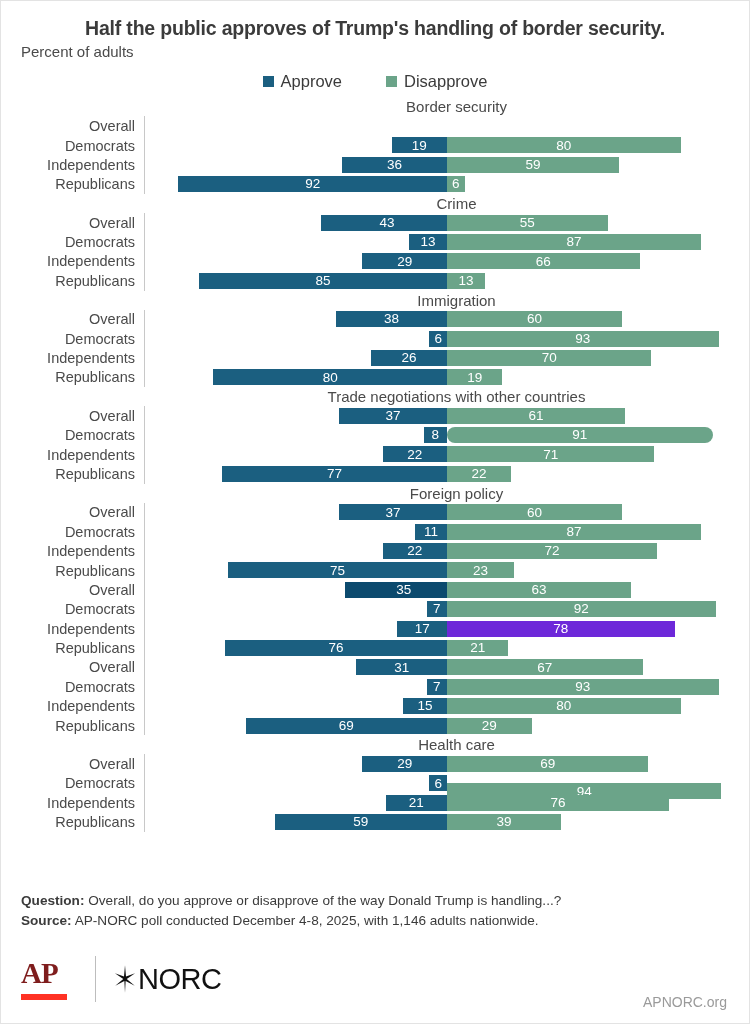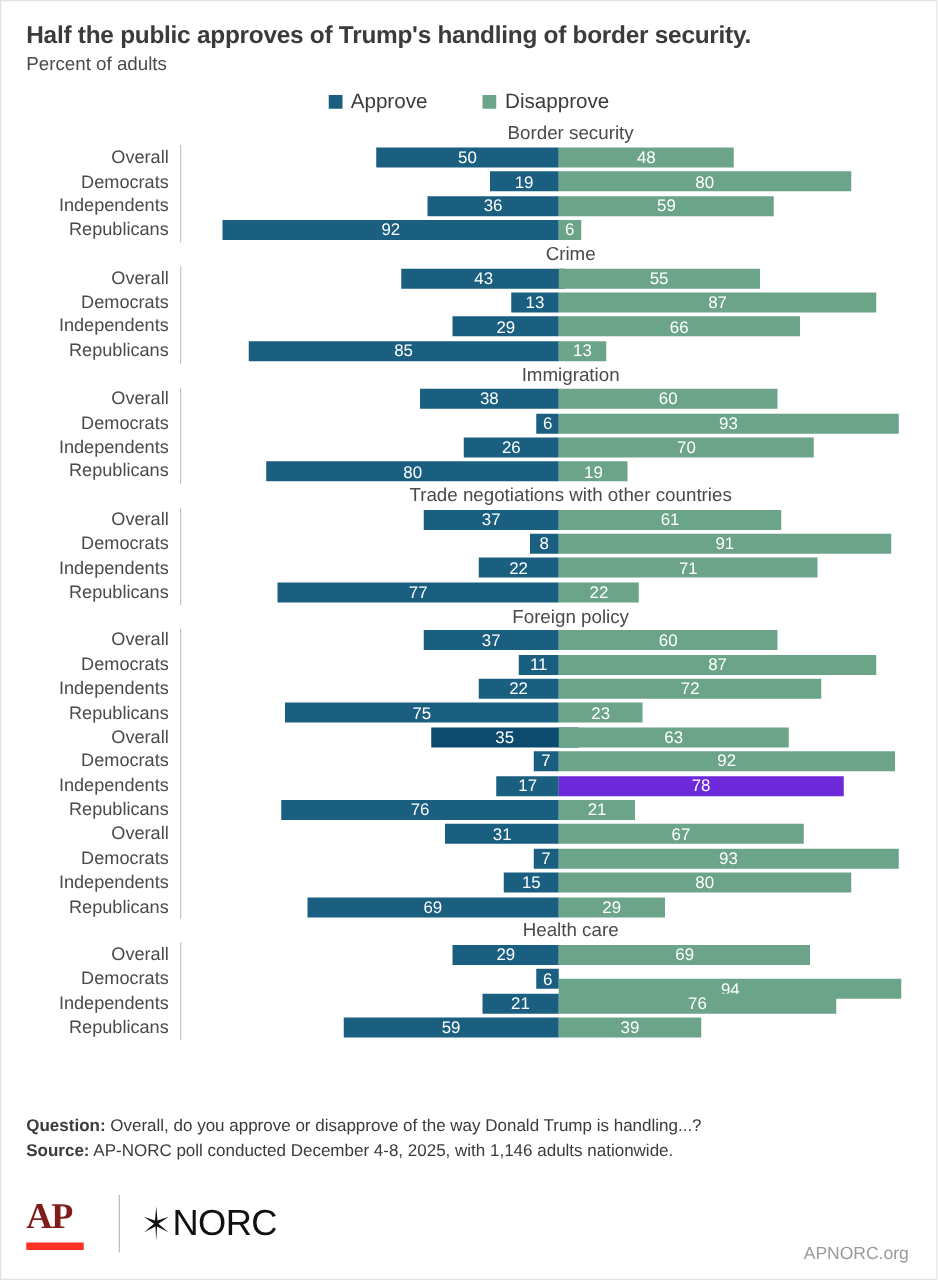--- a/index.html
+++ b/index.html
@@ -13,21 +13,21 @@
     position: relative;
     width: 750px; height: 1024px;
     background: #ffffff;
     border: 1px solid #e3e3e3;
   }
 
   
   .header { padding: 16px 20px 0 20px; }
   .title {
     font-size: 19.5px; font-weight: bold; color: #3b3b3b;
-    letter-spacing: -0.2px; line-height: 1.15;
+    letter-spacing: -0.2px; line-height: 1.15; text-align: center;
   }
   .subtitle {
     font-size: 15px; color: #4a4a4a; margin-top: 4px; line-height: 1.2;
   }
 
   
   .legend {
     display: flex; justify-content: center; align-items: center;
     gap: 44px; margin-top: 11px;
   }
@@ -125,28 +125,20 @@
     </div>
 
   <div class="chart" id="chart">
       <div class="group">
         <div class="group-title">Border security</div>
         <div class="rows">
           <div class="divider" style="background: rgb(200, 200, 200);"></div>
           <div class="row">
             <div class="row-label">Overall</div>
             <div class="axis-gap"></div>
-            <div class="plot">
-              <div class="bar approve" style="left: 146px; width: 146px; background: rgb(27, 95, 128);">
-                <span class="bar-value">50</span>
-              </div>
-              <div class="bar disapprove" style="left: 292px; width: 140.16px; background: rgb(107, 164, 137);">
-                <span class="bar-value">48</span>
-              </div>
-            </div>
           </div>
           <div class="row">
             <div class="row-label">Democrats</div>
             <div class="axis-gap"></div>
             <div class="plot">
               <div class="bar approve" style="left: 236.52px; width: 55.48px; background: rgb(27, 95, 128);">
                 <span class="bar-value">19</span>
               </div>
               <div class="bar disapprove" style="left: 292px; width: 233.6px; background: rgb(107, 164, 137);">
                 <span class="bar-value">80</span>
@@ -303,21 +295,21 @@
               </div>
             </div>
           </div>
           <div class="row">
             <div class="row-label">Democrats</div>
             <div class="axis-gap"></div>
             <div class="plot">
               <div class="bar approve" style="left: 268.64px; width: 23.36px; background: rgb(27, 95, 128);">
                 <span class="bar-value">8</span>
               </div>
-              <div class="bar disapprove" style="left: 292px; width: 265.72px; background: rgb(107, 164, 137);">
+              <div class="bar disapprove" style="left: 292px; width: 265.72px; background: rgb(107, 164, 137); border-radius: 8px;">
                 <span class="bar-value">91</span>
               </div>
             </div>
           </div>
           <div class="row">
             <div class="row-label">Independents</div>
             <div class="axis-gap"></div>
             <div class="plot">
               <div class="bar approve" style="left: 227.76px; width: 64.24px; background: rgb(27, 95, 128);">
                 <span class="bar-value">22</span>

